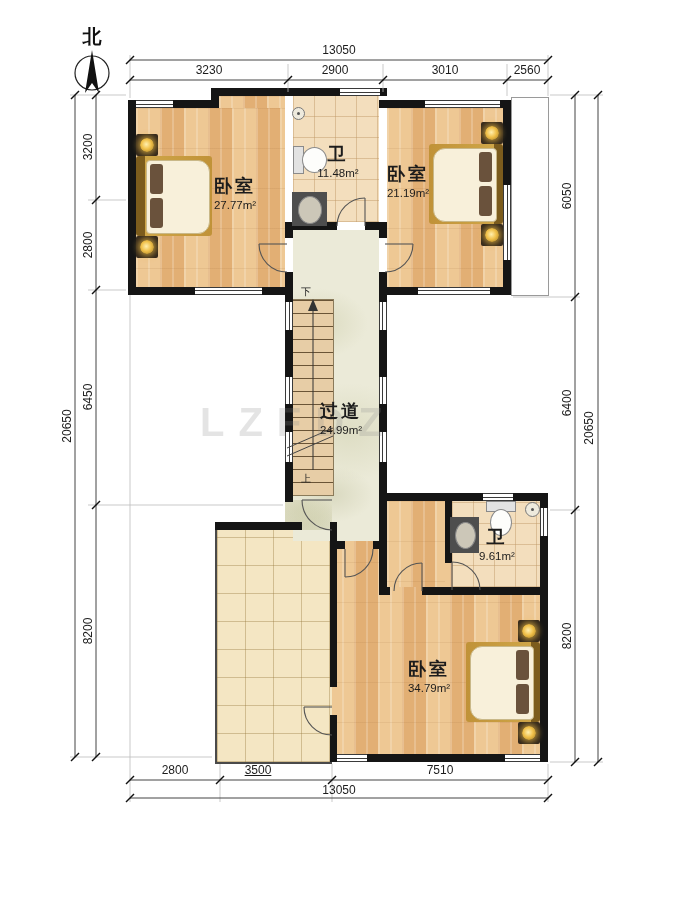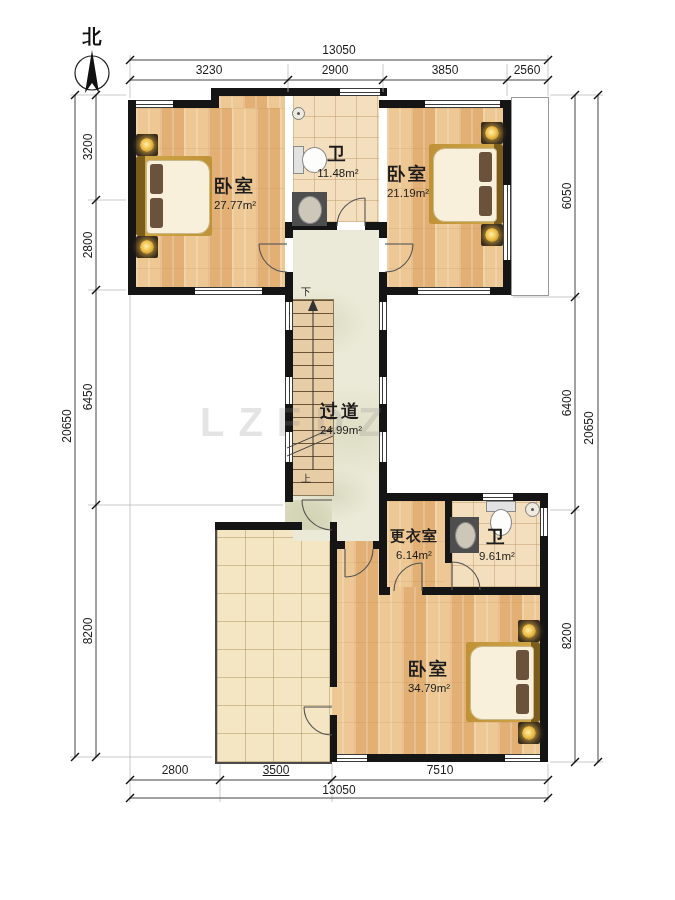--- a/index.html
+++ b/index.html
@@ -274,44 +274,40 @@
     <div class="room-area">11.48m²</div>
   </div>
   <div class="room-label" style="left:358px;top:164px;">
     <div class="room-name">卧室</div>
     <div class="room-area">21.19m²</div>
   </div>
   <div class="room-label" style="left:291px;top:401px;">
     <div class="room-name">过道</div>
     <div class="room-area">24.99m²</div>
   </div>
-  <div class="room-label" style="left:364px;top:526px;">
-    <div class="room-name sm">更衣室</div>
-    <div class="room-area">6.14m²</div>
-  </div>
   <div class="room-label" style="left:447px;top:527px;">
     <div class="room-name">卫</div>
     <div class="room-area">9.61m²</div>
   </div>
   <div class="room-label" style="left:379px;top:659px;">
     <div class="room-name">卧室</div>
     <div class="room-area">34.79m²</div>
   </div>
 
   <div class="stair-txt" style="left:297px;top:285px;">下</div>
   <div class="stair-txt" style="left:297px;top:472px;">上</div>
 
   <div class="dim-label" style="left:309px;top:43px;">13050</div>
   <div class="dim-label" style="left:179px;top:63px;">3230</div>
   <div class="dim-label" style="left:305px;top:63px;">2900</div>
-  <div class="dim-label" style="left:415px;top:63px;">3850</div>
+  <div class="dim-label" style="left:415px;top:63px;">3010</div>
   <div class="dim-label" style="left:497px;top:63px;">2560</div>
 
   <div class="dim-label" style="left:145px;top:763px;">2800</div>
-  <div class="dim-label" style="left:246px;top:763px;text-decoration:underline;">3500</div>
+  <div class="dim-label" style="left:228px;top:763px;text-decoration:underline;">3500</div>
   <div class="dim-label" style="left:410px;top:763px;">7510</div>
   <div class="dim-label" style="left:309px;top:783px;">13050</div>
 
   <div class="dim-label v" style="left:58px;top:140px;">3200</div>
   <div class="dim-label v" style="left:58px;top:238px;">2800</div>
   <div class="dim-label v" style="left:58px;top:390px;">6450</div>
   <div class="dim-label v" style="left:58px;top:624px;">8200</div>
   <div class="dim-label v" style="left:37px;top:419px;">20650</div>
 
   <div class="dim-label v" style="left:537px;top:189px;">6050</div>

